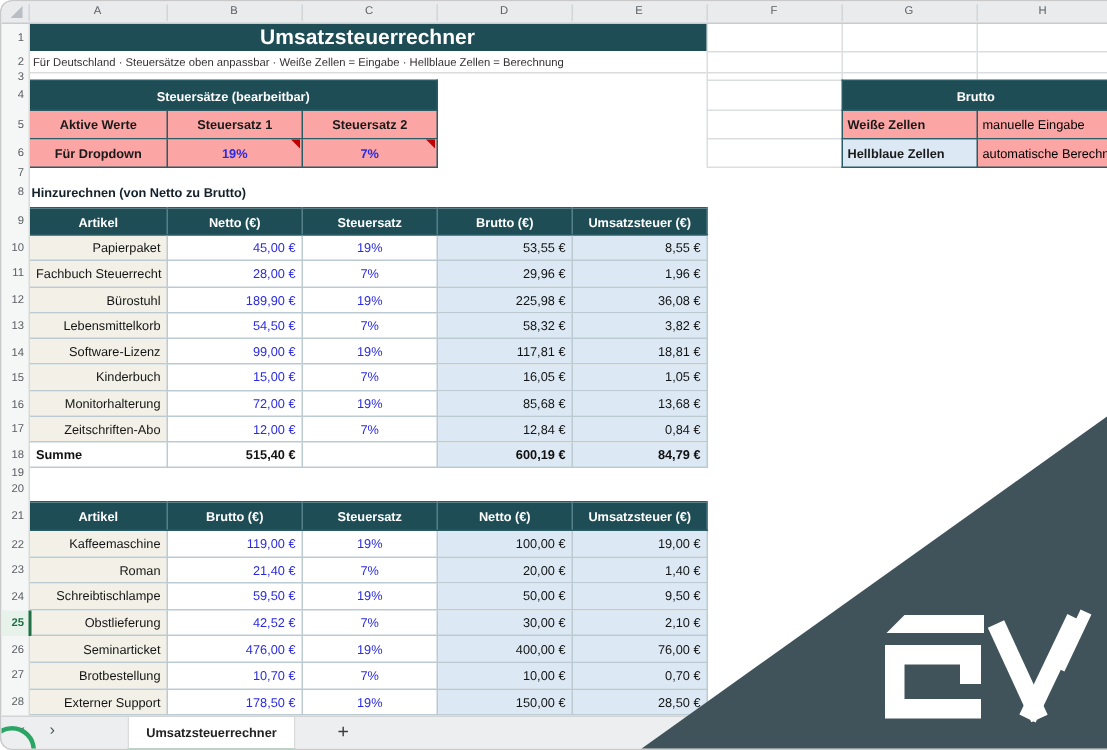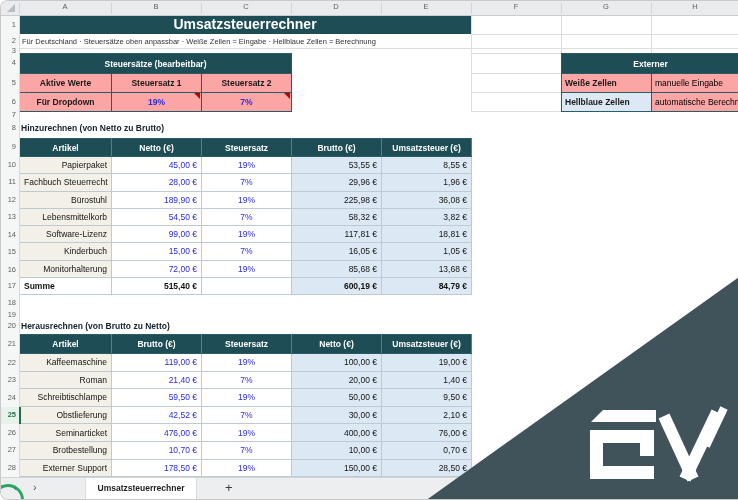--- a/index.html
+++ b/index.html
@@ -168,21 +168,21 @@
   <i class="cmark" style="left:193px"></i>
   <i class="cmark" style="left:283px"></i>
 
   <table id="hinweis">
     <colgroup>
         <col style="width:90px">
         <col style="width:88px">
       </colgroup>
     <tbody>
         <tr style="height:20px">
-      <th colspan="2">Externer</th>
+      <th colspan="2">Brutto</th>
     </tr>
     <tr style="height:19px">
       <td class="hlabel">Weiße Zellen</td>
       <td class="hval">manuelle Eingabe</td>
     </tr>
     <tr style="height:19px">
       <td class="hlabel blue">Hellblaue Zellen</td>
       <td class="hval">automatische Berechnung</td>
     </tr>
   </tbody>
@@ -250,31 +250,37 @@
           <td class="c-calc">16,05 €</td>
           <td class="c-calc">1,05 €</td>
         </tr>
         <tr style="height: 17.25px;">
           <td class="c-art">Monitorhalterung</td>
           <td class="c-in">72,00 €</td>
           <td class="c-pct">19%</td>
           <td class="c-calc">85,68 €</td>
           <td class="c-calc">13,68 €</td>
         </tr>
+        <tr style="height: 17.25px;">
+          <td class="c-art">Zeitschriften-Abo</td>
+          <td class="c-in">12,00 €</td>
+          <td class="c-pct">7%</td>
+          <td class="c-calc">12,84 €</td>
+          <td class="c-calc">0,84 €</td>
+        </tr>
         <tr class="sum" style="height: 17px;">
           <td>Summe</td>
           <td style="text-align: right;">515,40 €</td>
           <td></td>
           <td class="c-calc" style="text-align: right;">600,19 €</td>
           <td class="c-calc" style="text-align: right;">84,79 €</td>
         </tr>
       </tbody>
   </table>
 
-  <div class="section" style="top:320px">Herausrechnen (von Brutto zu Netto)</div>
 
   <table class="data" id="t2" style="top:333px">
     <colgroup>
         <col style="width:92px">
         <col style="width:90px">
         <col style="width:90px">
         <col style="width:90px">
         <col style="width:90px">
       </colgroup>
     <thead>

